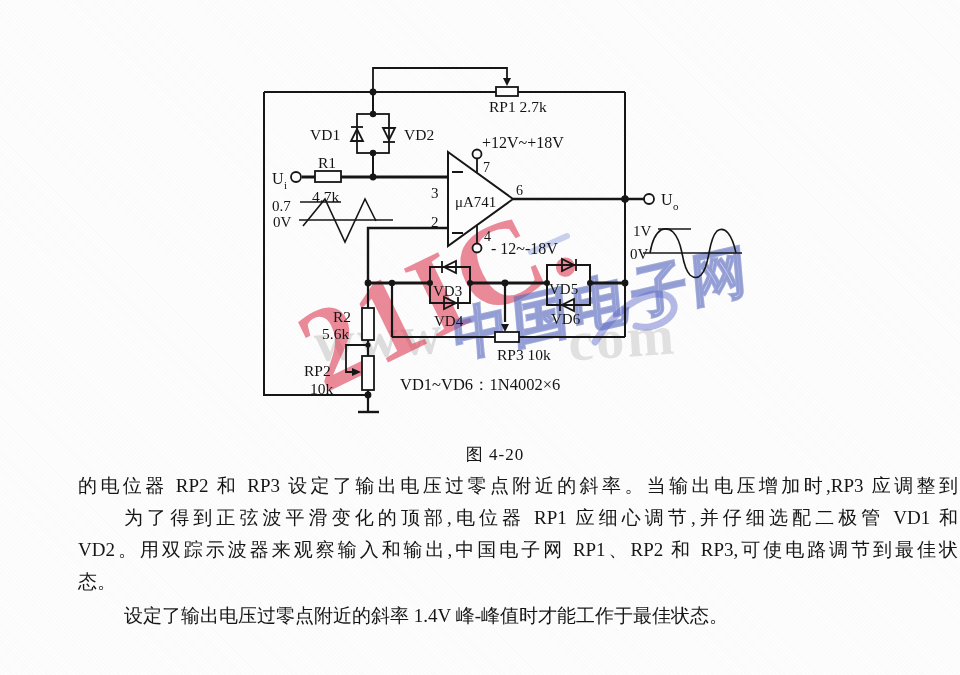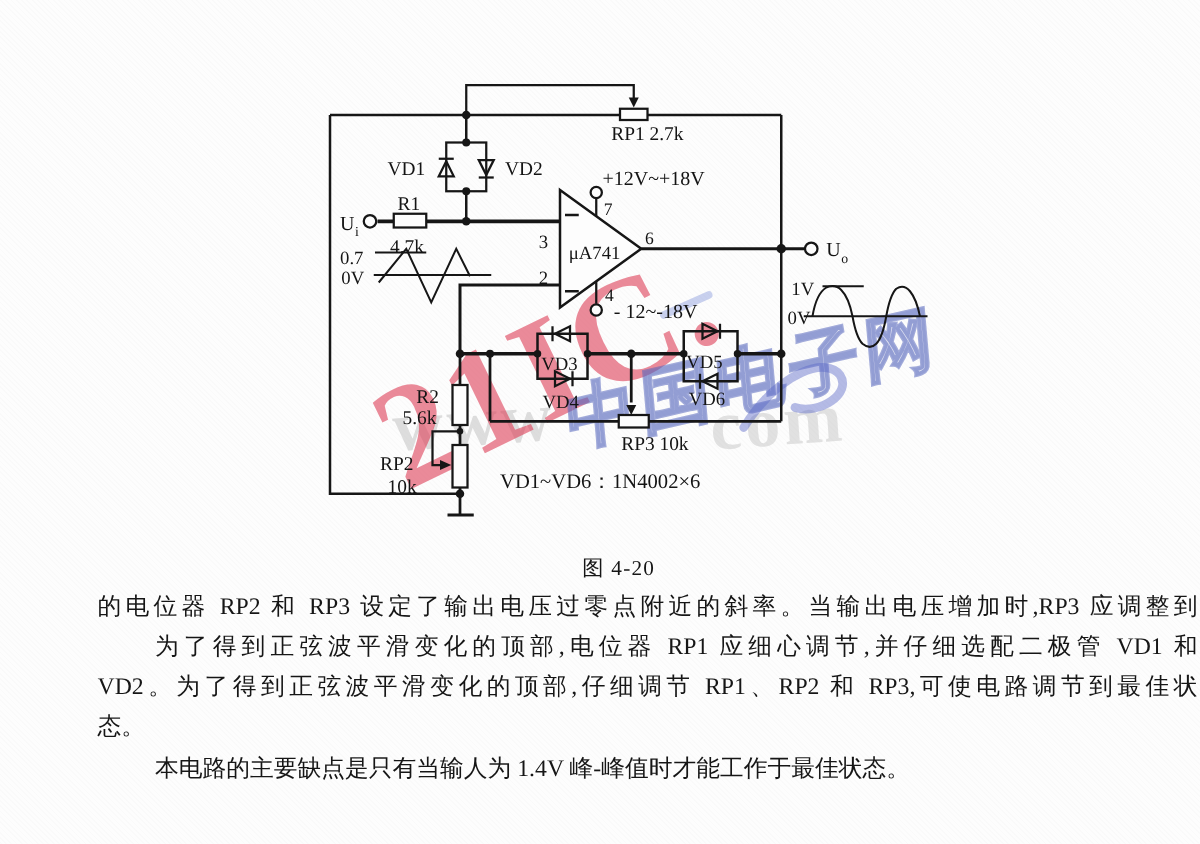--- a/index.html
+++ b/index.html
@@ -179,18 +179,18 @@
     <text x="304" y="376" font-size="15.5">RP2</text>
     <text x="310" y="394" font-size="15.5">10k</text>
     <text x="400" y="390" font-size="16.5">VD1~VD6：1N4002×6</text>
   </svg>
 
   <div class="caption">图 4-20</div>
 
   <div class="bodytext">
     <div class="line jfull">的电位器 RP2 和 RP3 设定了输出电压过零点附近的斜率。当输出电压增加时,RP3 应调整到</div>
     <div class="line jfull indent">为了得到正弦波平滑变化的顶部,电位器 RP1 应细心调节,并仔细选配二极管 VD1 和</div>
-    <div class="line jfull">VD2。为了得到正弦波平滑变化的顶部,仔细调节 RP1、RP2 和 RP3,可使电路调节到最佳状</div>
+    <div class="line jfull">VD2。用双踪示波器来观察输入和输出,中国电子网 RP1、RP2 和 RP3,可使电路调节到最佳状</div>
     <div class="line">态。</div>
-    <div class="line indent gap">本电路的主要缺点是只有当输人为 1.4V 峰-峰值时才能工作于最佳状态。</div>
+    <div class="line indent gap">设定了输出电压过零点附近的斜率 1.4V 峰-峰值时才能工作于最佳状态。</div>
   </div>
 
 </div>
 
 </body></html>

